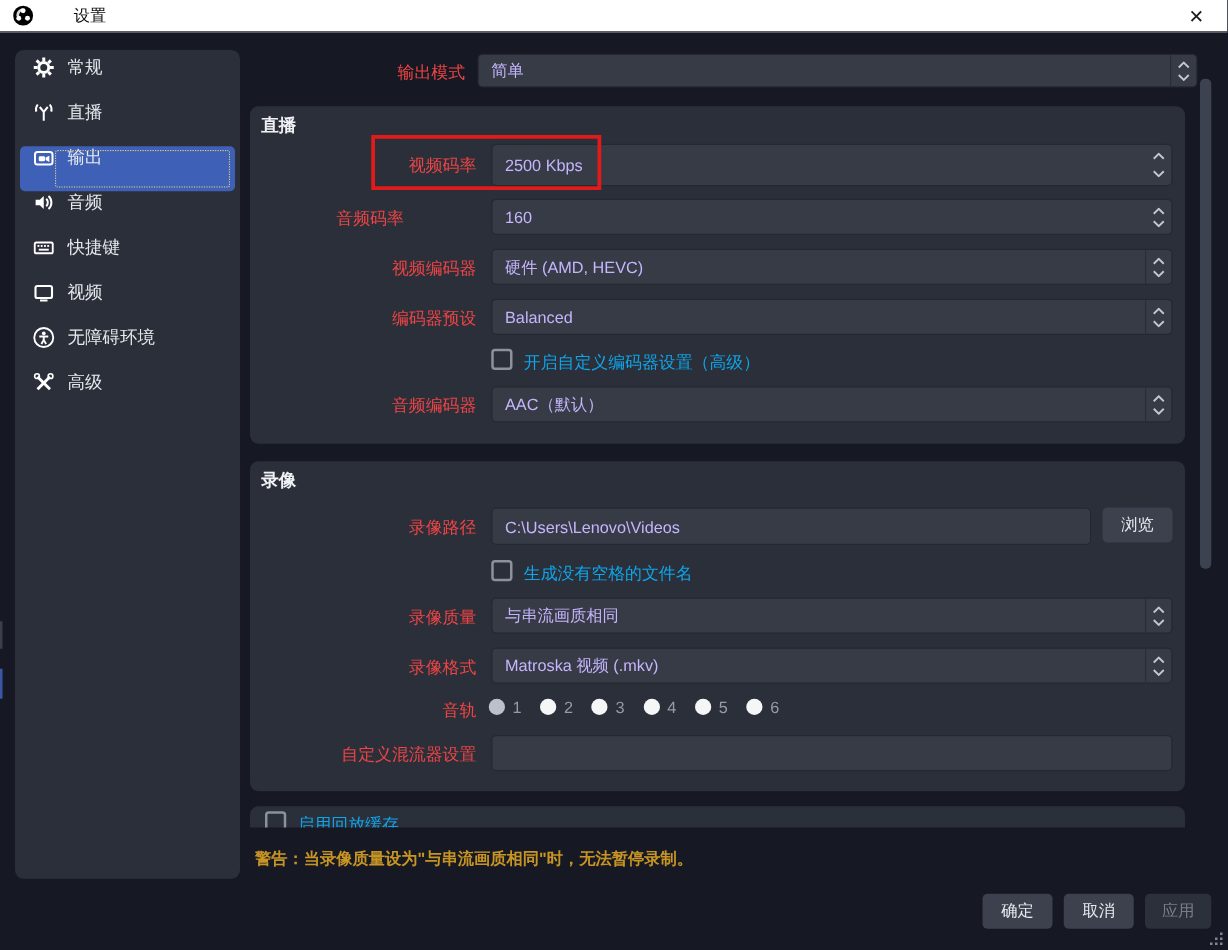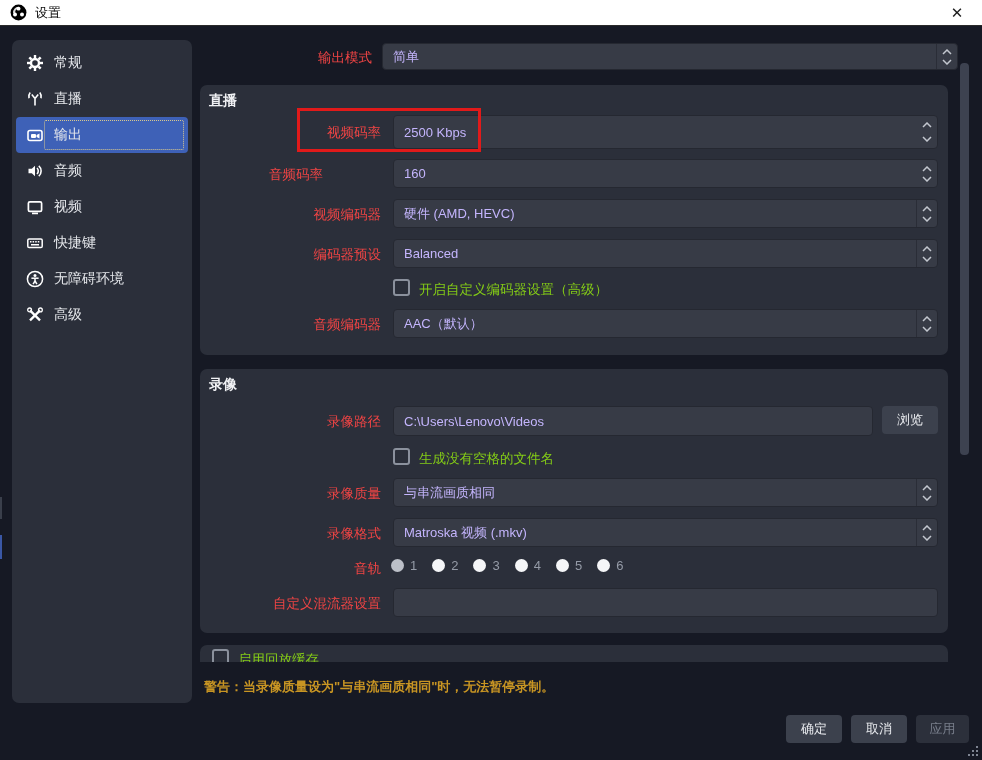--- a/index.html
+++ b/index.html
@@ -1,42 +1,42 @@
 <!DOCTYPE html>
 <html><head>
 <meta charset="utf-8">
 <style>
   * { margin:0; padding:0; box-sizing:border-box; }
   html,body { width:982px; height:760px; }
   body { font-family:"Liberation Sans","DejaVu Sans",sans-serif; background:#161924; overflow:hidden; }
   .app { position:relative; width:982px; height:760px; background:#161924; }
 
   
-  .titlebar { position:absolute; left:0; top:0; width:982px; height:26px; background:#ffffff; border-bottom:1px solid #2a2a2a; display:flex; align-items:center; padding:0 10px; z-index:60; }
+  .titlebar { position:absolute; left:0; top:0; width:982px; height:26px; background:#ffffff; border-bottom:1px solid #2a2a2a; display:flex; align-items:center; padding:0 10px; z-index:60;gap:24px; }
   .titlebar .obs-logo { width:17px; height:17px; margin-right:8px; }
   .titlebar .win-title { font-size:13px; color:#0a0a0a; }
   .titlebar .close-btn { margin-left:auto; font-size:15px; color:#1a1a1a; width:30px; text-align:center; cursor:default; }
 
   
   .sidebar { position:absolute; left:12px; top:40px; width:180px; height:663px; background:#2b2f3a; border-radius:7px; padding-top:5px; }
-  .side-item { position:relative; height:36px; margin:0 4px; border-radius:4px; display:flex; align-items:center; padding-left:10px; color:#e6e8ec; font-size:14px;font-family:Liberation Mono, monospace; }
+  .side-item { position:relative; height:36px; margin:0 4px; border-radius:4px; display:flex; padding-left:10px; color:#e6e8ec; font-size:14px;font-family:Liberation Mono, monospace; }
   .side-item .icon { width:18px; height:18px; margin-right:10px; flex:0 0 18px; }
   .side-item.selected { background:#3e61b7; }
   .side-item.selected .focus-rect { position:absolute; left:28px; right:4px; top:3px; bottom:3px; border:1px dotted #d9c98e; border-radius:2px; }
   .flabel { position:absolute; width:170px; text-align:right; font-size:13.5px; color:#ef4444; }
   .field { position:absolute; background:#373b46; border:1px solid #252831; border-radius:4px; color:#c4b5fd; font-size:13px; display:flex; align-items:center; }
   .field .fval { padding-left:10px; white-space:nowrap; overflow:hidden; }
   .chev-seg { position:absolute; right:0; top:0; bottom:0; width:21px; display:flex; flex-direction:column; align-items:center; justify-content:center; gap:4px; border-left:1px solid #2a2d37; border-radius:0 4px 4px 0; }
   .chev-seg.noline { border-left:none; }
   .chev-seg.spread { justify-content:space-between; padding:6px 0; }
   .card { position:absolute; background:#2b2f3a; border-radius:7px; }
   .card-title { position:absolute; left:9px; top:7px; font-size:14px; font-weight:bold; color:#f0f1f4; }
 
   .checkbox { position:absolute; width:17px; height:17px; border:2px solid #8b919d; border-radius:3px; background:transparent; }
-  .cb-label { position:absolute; font-size:13.5px; color:#84cc16; }
+  .cb-label { position:absolute; font-size:13.5px; color:#0ea5e9; }
 
   .radio-row { position:absolute; display:flex; align-items:center; gap:15px; }
   .radio-opt { display:flex; align-items:center; gap:6px; }
   .radio { width:13px; height:13px; border-radius:50%; background:#f5f6f8; }
   .radio.selected { background:#bcc0c8; }
   .radio-num { font-size:13px; color:#959ba7; }
 
   .warning { position:absolute; left:204px; top:678px; font-size:13px; font-weight:bold; color:#c89523; }
 
   .btn { position:absolute; height:28px; background:#3c414d; border-radius:4px; color:#e9ebef; font-size:13px; display:flex; align-items:center; justify-content:center; }
@@ -115,38 +115,38 @@
       <svg class="icon" viewBox="0 0 18 18">
         <polygon points="2.5,6.8 5.8,6.8 9,3.8 9,14.2 5.8,11.2 2.5,11.2" fill="#fff"></polygon>
         <path d="M11 6 A4.2 4.2 0 0 1 11 12" fill="none" stroke="#fff" stroke-width="1.6"></path>
         <path d="M12.8 3.8 A7 7 0 0 1 12.8 14.2" fill="none" stroke="#fff" stroke-width="1.6"></path>
       </svg>
       <span>音频</span>
     </div>
 
     <div class="side-item">
       <svg class="icon" viewBox="0 0 18 18">
-        <rect x="2.4" y="3.8" width="13.2" height="9.6" rx="1.5" fill="none" stroke="#fff" stroke-width="1.7"></rect>
-        <line x1="6" y1="15.4" x2="12" y2="15.4" stroke="#fff" stroke-width="1.7"></line>
-      </svg>
-      <span>视频</span>
-    </div>
-
-    <div class="side-item">
-      <svg class="icon" viewBox="0 0 18 18">
         <rect x="1.8" y="5" width="14.4" height="8.6" rx="1.3" fill="none" stroke="#fff" stroke-width="1.5"></rect>
         <g fill="#fff">
           <rect x="4" y="7" width="1.5" height="1.5"></rect>
             <rect x="6.6" y="7" width="1.5" height="1.5"></rect>
             <rect x="9.2" y="7" width="1.5" height="1.5"></rect>
             <rect x="11.8" y="7" width="1.5" height="1.5"></rect>
           <rect x="5" y="10" width="8" height="1.5"></rect>
         </g>
       </svg>
       <span>快捷键</span>
+    </div>
+
+    <div class="side-item">
+      <svg class="icon" viewBox="0 0 18 18">
+        <rect x="2.4" y="3.8" width="13.2" height="9.6" rx="1.5" fill="none" stroke="#fff" stroke-width="1.7"></rect>
+        <line x1="6" y1="15.4" x2="12" y2="15.4" stroke="#fff" stroke-width="1.7"></line>
+      </svg>
+      <span>视频</span>
     </div>
 
     <div class="side-item">
       <svg class="icon" viewBox="0 0 18 18">
         <circle cx="9" cy="9" r="7.6" fill="none" stroke="#fff" stroke-width="1.5"></circle>
         <circle cx="9" cy="5.6" r="1.5" fill="#fff"></circle>
         <line x1="5.4" y1="8.2" x2="12.6" y2="8.2" stroke="#fff" stroke-width="1.5"></line>
         <line x1="9" y1="8" x2="9" y2="11" stroke="#fff" stroke-width="1.5"></line>
         <line x1="9" y1="11" x2="7.1" y2="14.2" stroke="#fff" stroke-width="1.5"></line>
         <line x1="9" y1="11" x2="10.9" y2="14.2" stroke="#fff" stroke-width="1.5"></line>

